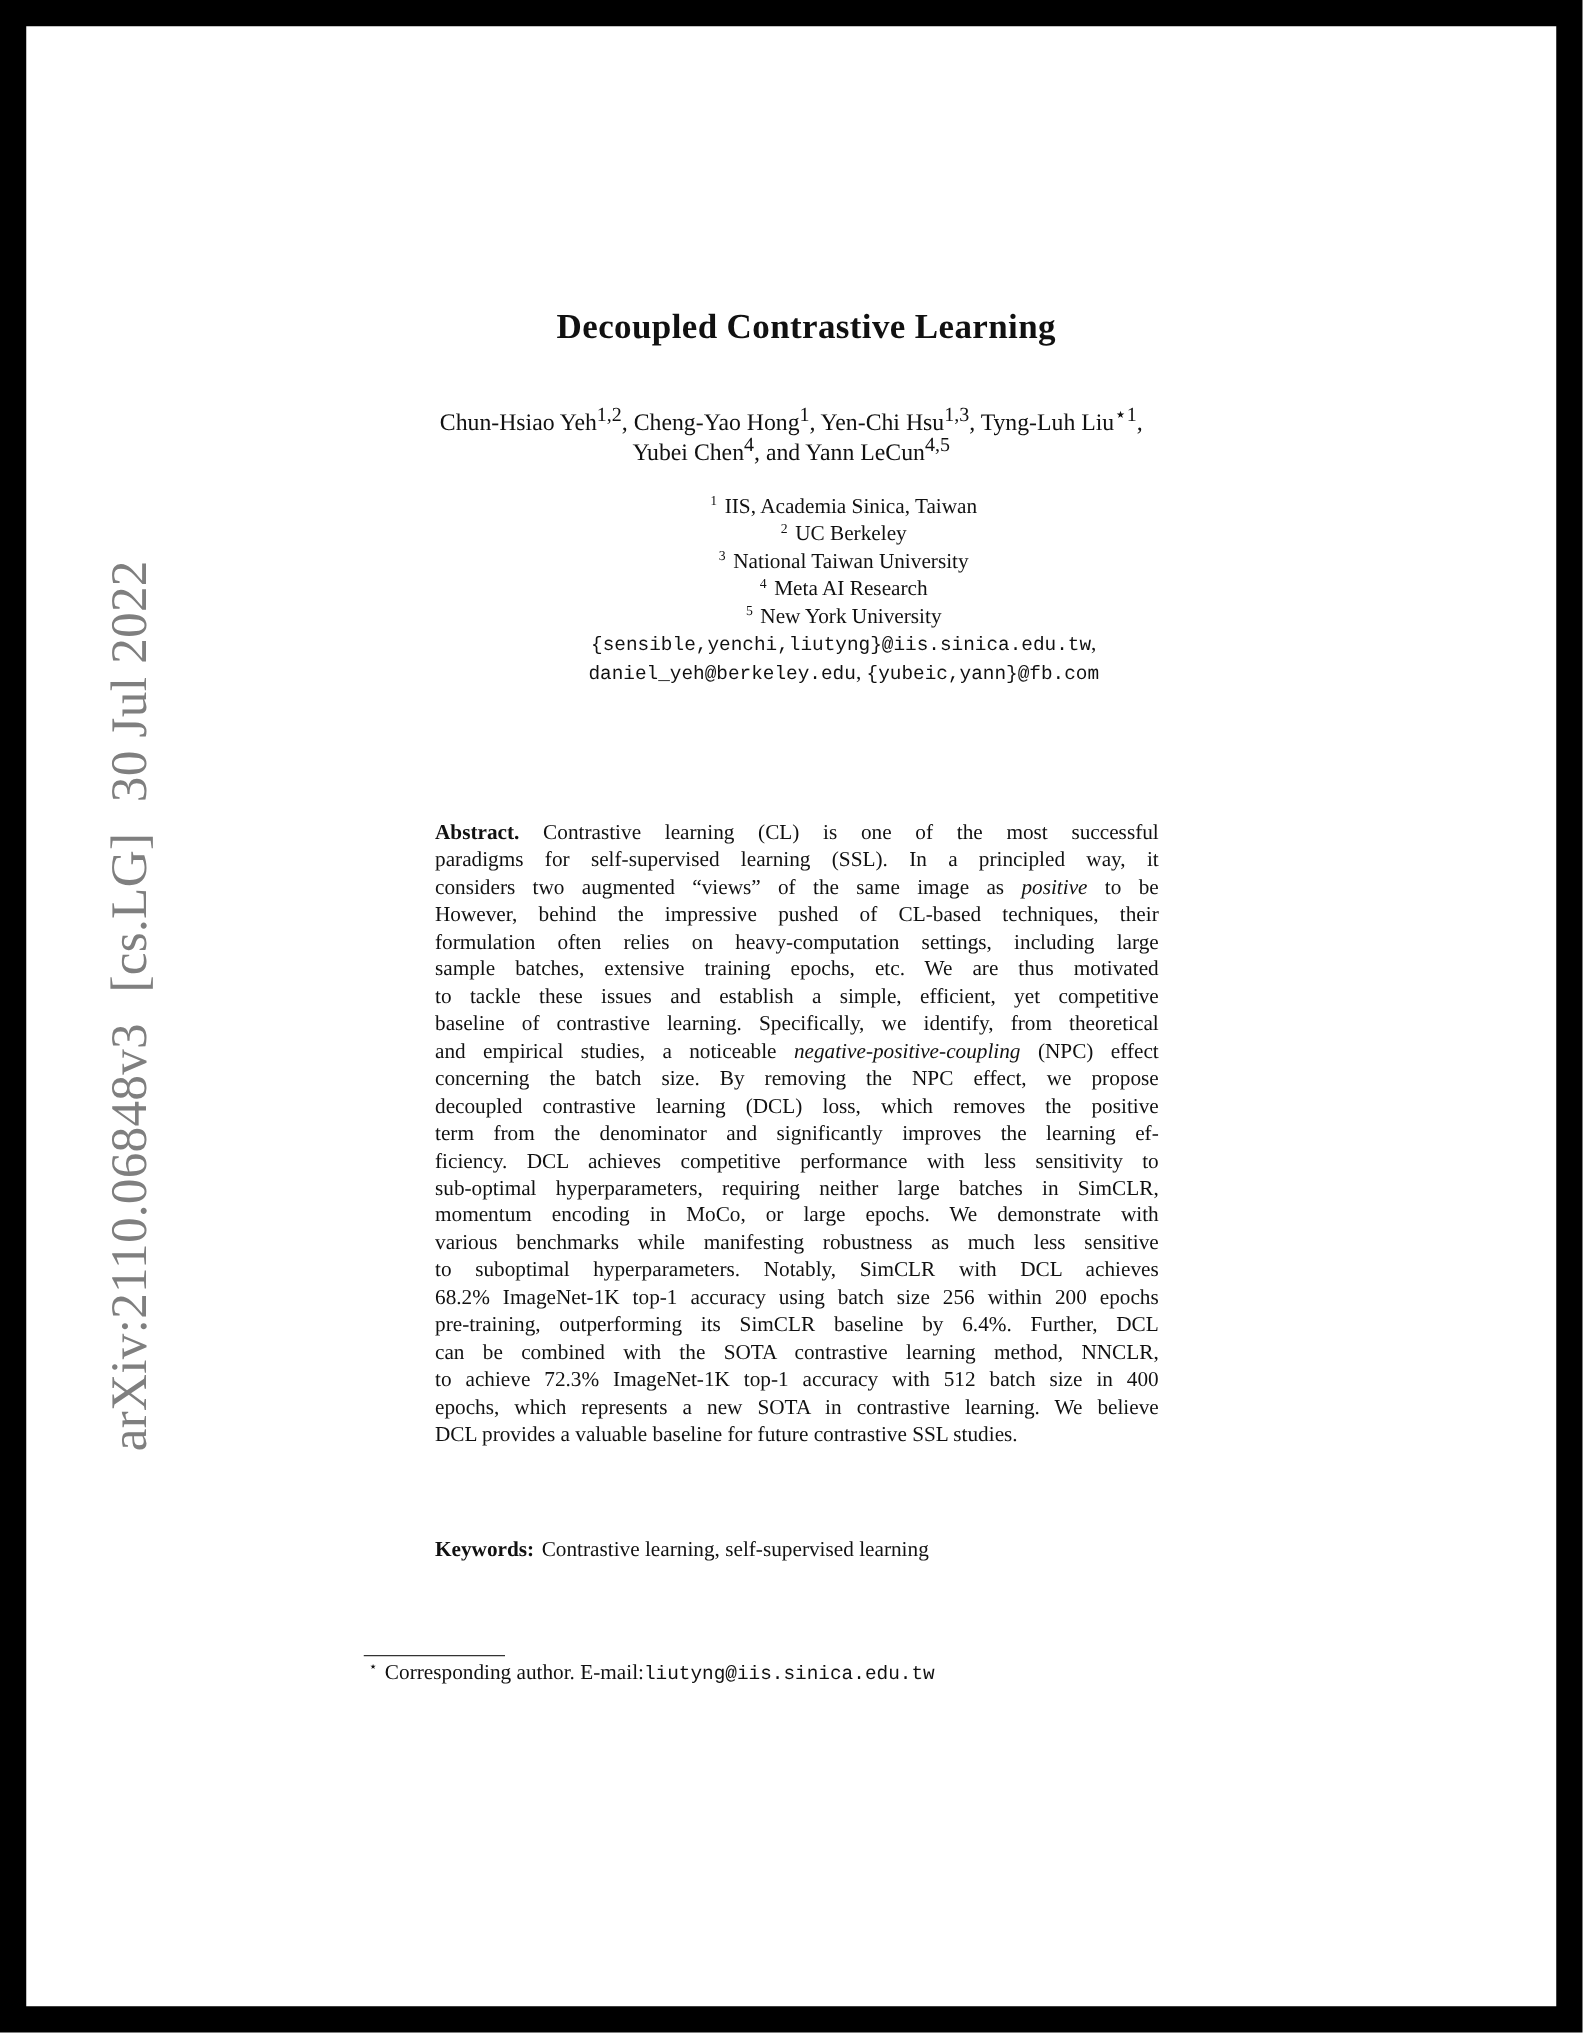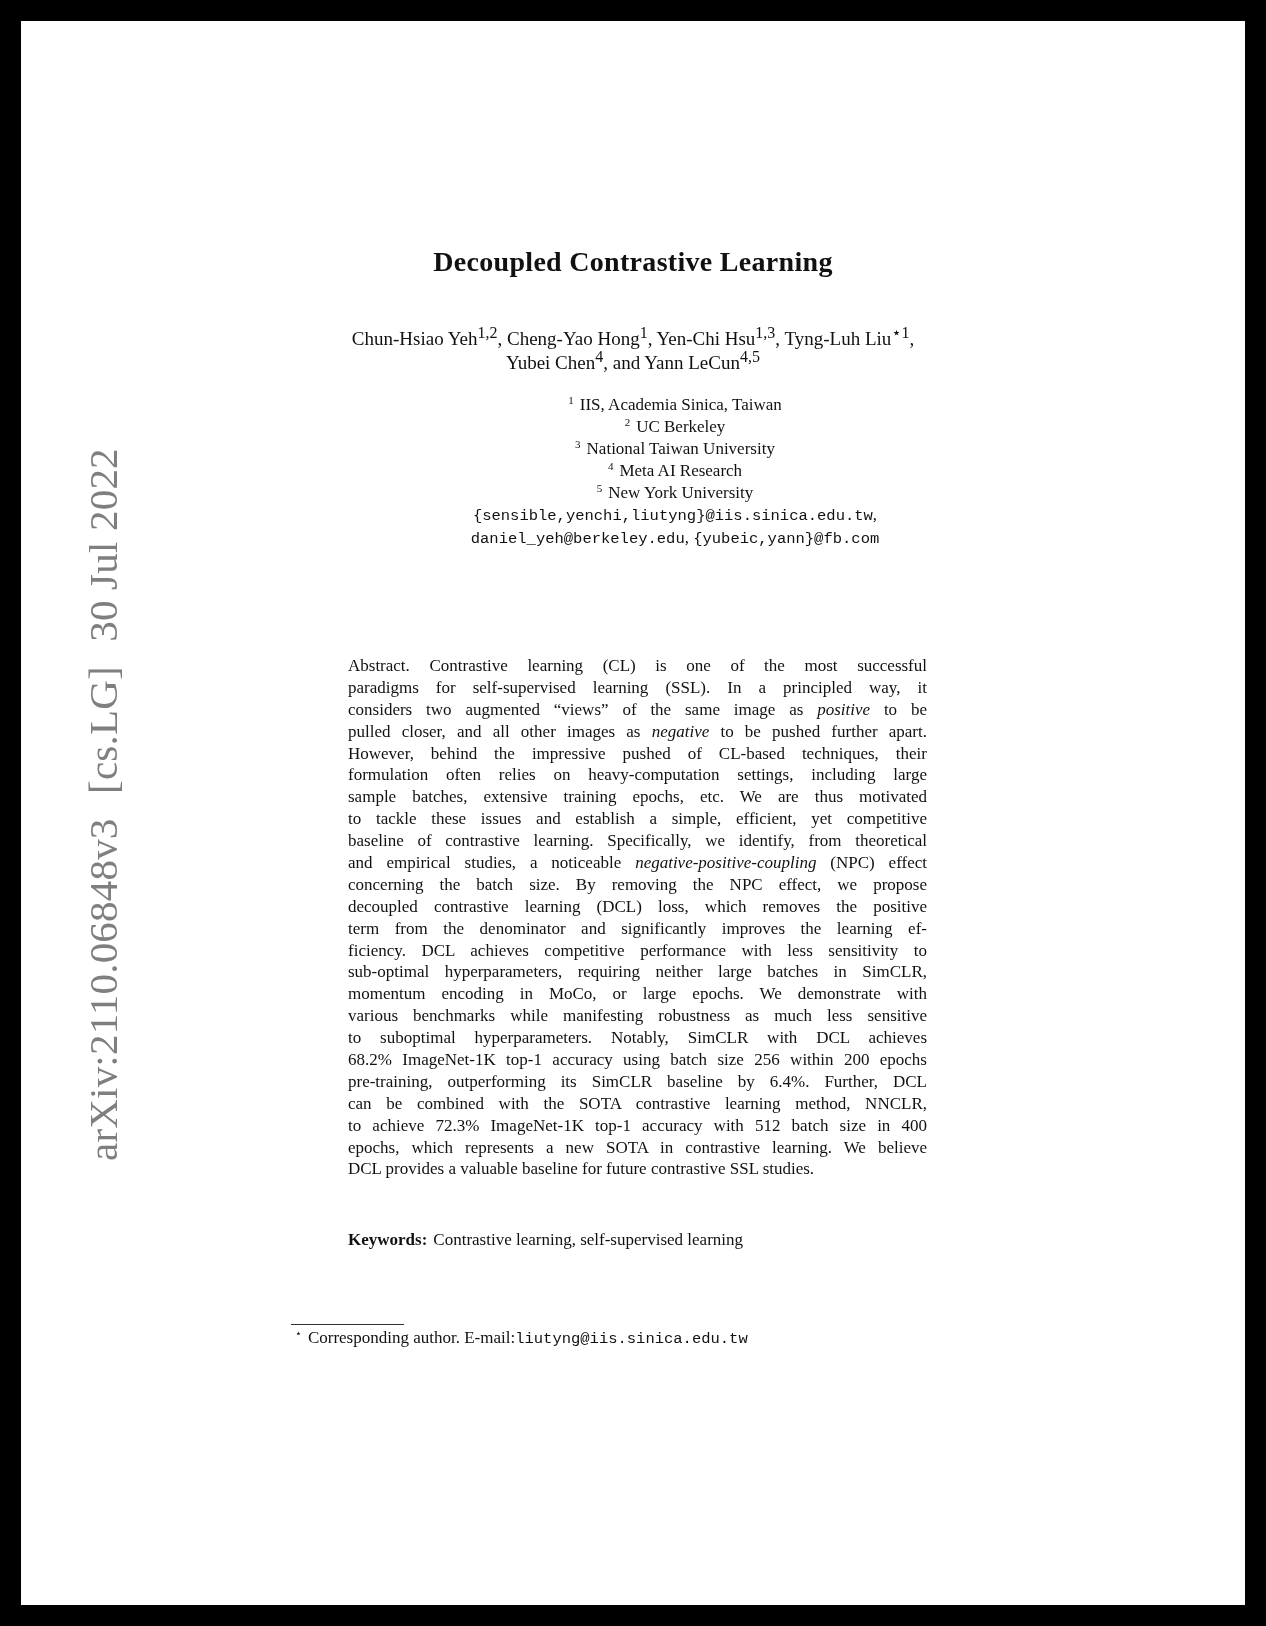--- a/index.html
+++ b/index.html
@@ -22,21 +22,21 @@
     left: 58px; top: 1140px;
     transform-origin: 0 0;
     transform: rotate(-90deg);
     white-space: nowrap;
     font-size: 41px;
     color: #7f7f7f;
     letter-spacing: 0.2px;
   }
   .stamp span { margin-right: 14px; }
   .title {
-    position: absolute; left: 0; width: 100%;
+    position: absolute; left: 12px; width: 100%;
     top: 225px;
     text-align: center;
     font-weight: bold;
     font-size: 28px;
     letter-spacing: 0.3px;
   }
   .authors {
     position: absolute; left: 0; width: 100%;
     top: 306px;
     text-align: center;
@@ -62,21 +62,21 @@
     line-height: 21.9px;
   }
   .abstract .ln {
     display: block;
     text-align: justify;
     text-align-last: justify;
     white-space: nowrap;
     height: 21.9px;
   }
   .abstract .ln.last { text-align-last: left; }
-  .abstract b { font-weight: normal; }
+  .abstract b { font-weight: bold; }
   .abstract i { font-style: italic; }
   .keywords {
     position: absolute;
     left: 327px; top: 1209px;
     font-size: 17px;
   }
   .keywords b { margin-right: 6px; }
   .fn-rule {
     position: absolute;
     left: 270px; top: 1303px;
@@ -119,21 +119,20 @@
     <div><sup>4</sup><span>Meta AI Research</span></div>
     <div><sup>5</sup><span>New York University</span></div>
     <div><span class="mono">{sensible,yenchi,liutyng}@iis.sinica.edu.tw</span><span>,</span></div>
     <div><span class="mono">daniel_yeh@berkeley.edu</span><span>, </span><span class="mono">{yubeic,yann}@fb.com</span></div>
   </div>
 
   <div class="abstract">
     <span class="ln"><b>Abstract.</b> <span>Contrastive learning (CL) is one of the most successful</span></span>
     <span class="ln"><span>paradigms for self-supervised learning (SSL). In a principled way, it</span></span>
     <span class="ln"><span>considers two augmented “views” of the same image as </span><i>positive</i><span> to be</span></span>
-    <span class="ln"><span>pulled closer, and all other images as </span><i>negative</i><span> to be pushed further apart.</span></span>
     <span class="ln"><span>However, behind the impressive pushed of CL-based techniques, their</span></span>
     <span class="ln"><span>formulation often relies on heavy-computation settings, including large</span></span>
     <span class="ln"><span>sample batches, extensive training epochs, etc. We are thus motivated</span></span>
     <span class="ln"><span>to tackle these issues and establish a simple, efficient, yet competitive</span></span>
     <span class="ln"><span>baseline of contrastive learning. Specifically, we identify, from theoretical</span></span>
     <span class="ln"><span>and empirical studies, a noticeable </span><i>negative-positive-coupling</i><span> (NPC) effect</span></span>
     <span class="ln"><span>concerning the batch size. By removing the NPC effect, we propose</span></span>
     <span class="ln"><span>decoupled contrastive learning (DCL) loss, which removes the positive</span></span>
     <span class="ln"><span>term from the denominator and significantly improves the learning ef-</span></span>
     <span class="ln"><span>ficiency. DCL achieves competitive performance with less sensitivity to</span></span>

